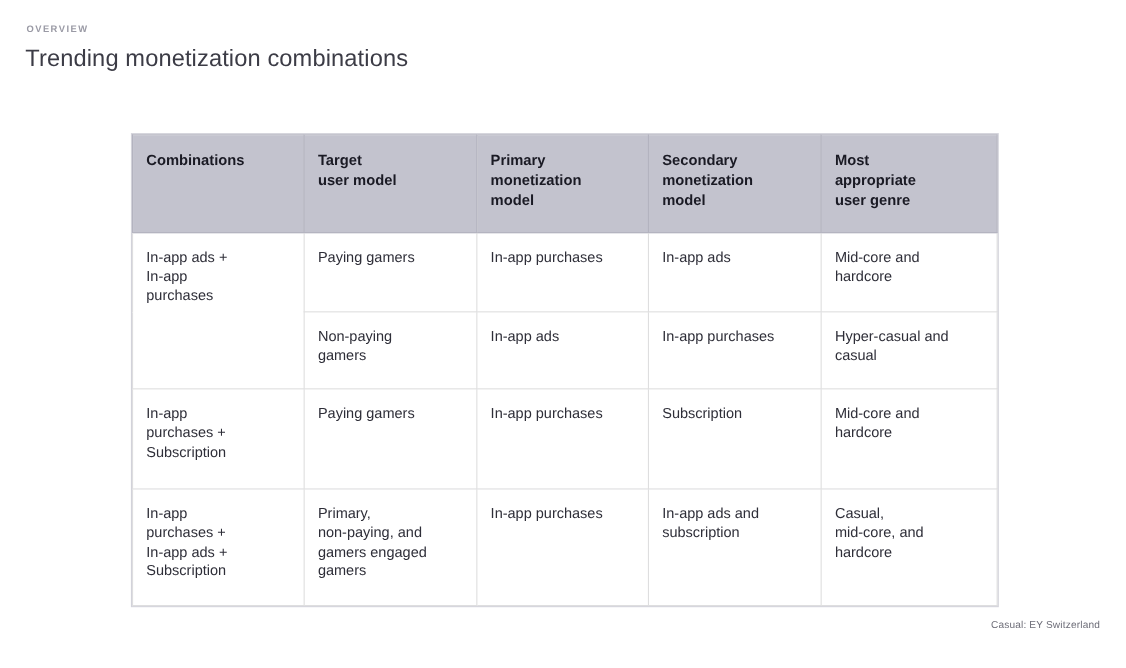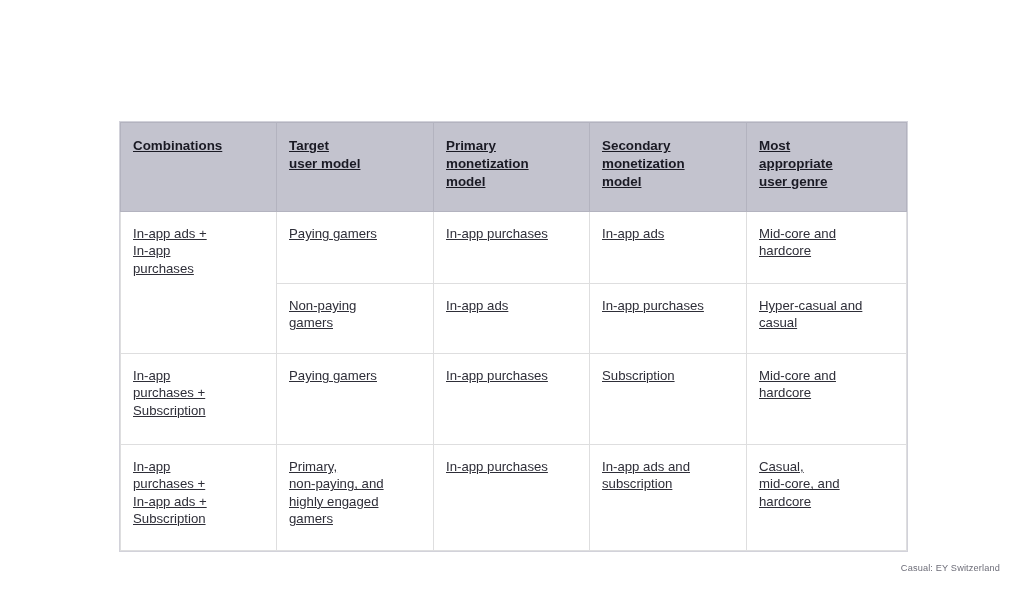--- a/index.html
+++ b/index.html
@@ -55,21 +55,20 @@
   table.matrix th,
   table.matrix td {
     vertical-align: top;
     text-align: left;
     padding: 13px 12px 12px 12px;
     font-size: 13.2px;
     line-height: 1.32;
     color: #2e2e38;
     font-weight: 400;
     border: 1px solid #d6d6dd;
-    text-decoration: underline;
   }
   table.matrix thead th {
     background: #c3c3ce;
     font-weight: 700;
     font-size: 13.4px;
     line-height: 1.33;
     color: #1a1a24;
     height: 62px;
     padding-top: 14px;
     border-color: #b3b3bf;
@@ -108,20 +107,22 @@
     top: 563px;
     font-size: 9.2px;
     color: #6d6d78;
     letter-spacing: 0.15px;
   }
 </style>
 </head>
 <body>
 
 <div class="page-header">
+  <div class="eyebrow">OVERVIEW</div>
+  <h1 class="page-title">Trending monetization combinations</h1>
 </div>
 
 <div class="table-wrap">
   <table class="matrix">
     <colgroup>
       <col class="c1">
         <col class="c2">
         <col class="c3">
         <col class="c4">
         <col class="c5">
@@ -212,21 +213,21 @@
       <tr class="r-d">
         <td>
             <span class="cell-line">In-app</span>
             <span class="cell-line">purchases +</span>
             <span class="cell-line">In-app ads +</span>
             <span class="cell-line">Subscription</span>
           </td>
         <td>
             <span class="cell-line">Primary,</span>
             <span class="cell-line">non-paying, and</span>
-            <span class="cell-line">highly engaged</span>
+            <span class="cell-line">gamers engaged</span>
             <span class="cell-line">gamers</span>
           </td>
         <td>
             <span class="cell-line">In-app purchases</span>
           </td>
         <td>
             <span class="cell-line">In-app ads and</span>
             <span class="cell-line">subscription</span>
           </td>
         <td>

